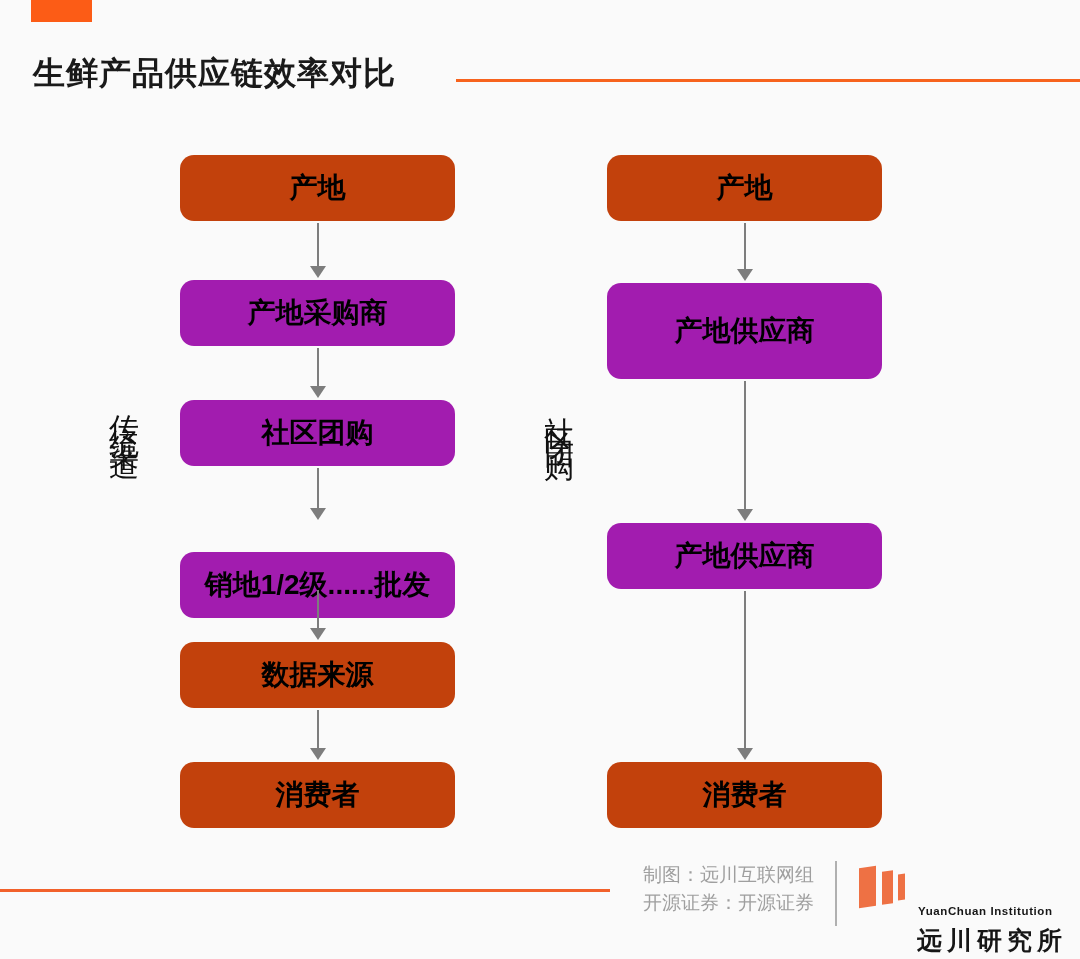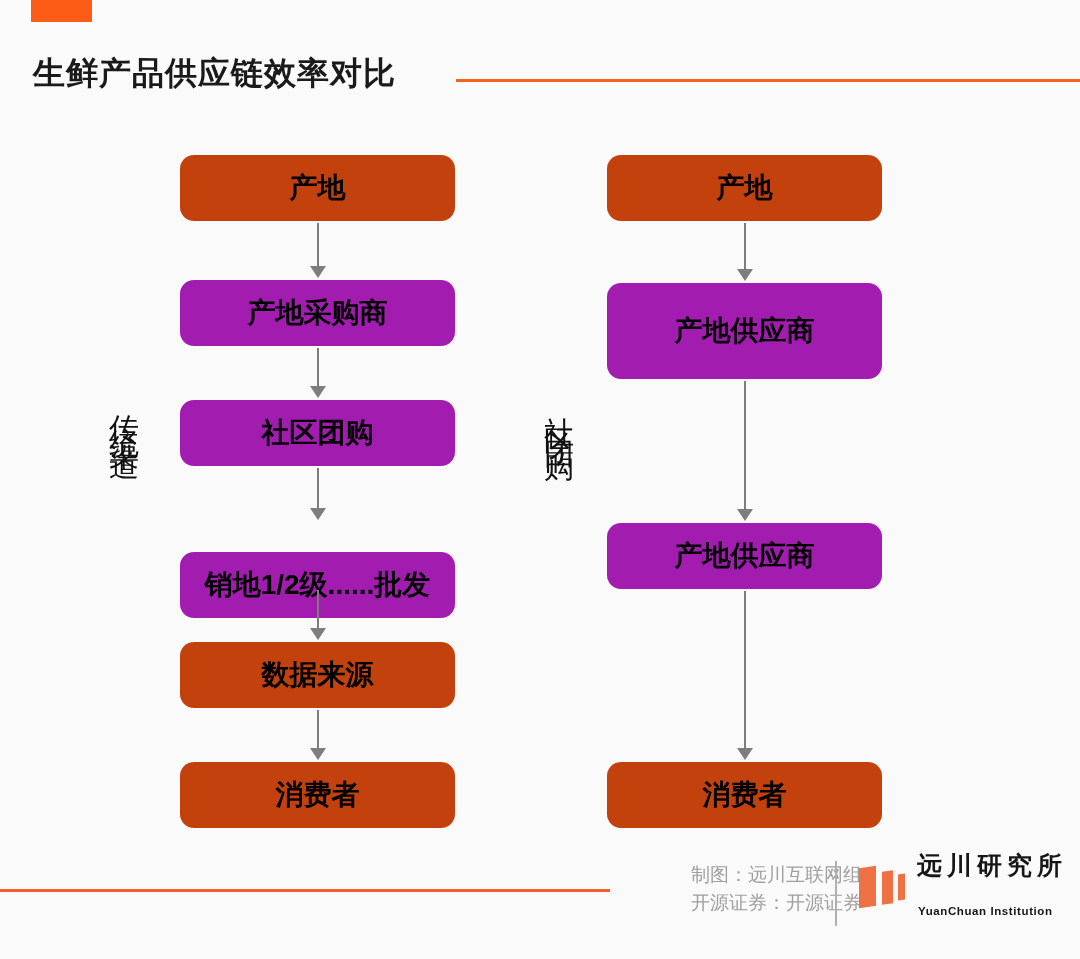--- a/index.html
+++ b/index.html
@@ -102,39 +102,38 @@
     width: 610px; height: 3px;
     background: #F2612B;
   }
   .credits {
     position: absolute;
     left: 643px; top: 861px;
     font-size: 19px;
     line-height: 28px;
     color: #9F9F9F;
     white-space: nowrap;
-    margin-left: 48px;
   }
   .footer-divider {
     position: absolute;
     left: 835px; top: 861px;
     width: 2px; height: 65px;
     background: #B0B0B0;
   }
   .logo-bar {
     position: absolute;
     background: #EE7144;
     transform: skewY(-8deg);
   }
   .logo-bar.b1 { left: 859px; top: 867px; width: 17px; height: 40px; }
   .logo-bar.b2 { left: 882px; top: 871px; width: 11px; height: 33px; }
   .logo-bar.b3 { left: 898px; top: 874px; width: 7px;  height: 26px; }
   .logo-cn {
     position: absolute;
-    left: 917px; top: 849px;
+    left: 917px; top: 924px;
     font-size: 25px;
     font-weight: 700;
     color: #161616;
     letter-spacing: 5px;
     white-space: nowrap;
   }
   .logo-en {
     position: absolute;
     left: 918px; top: 905px;
     font-size: 11.5px;

